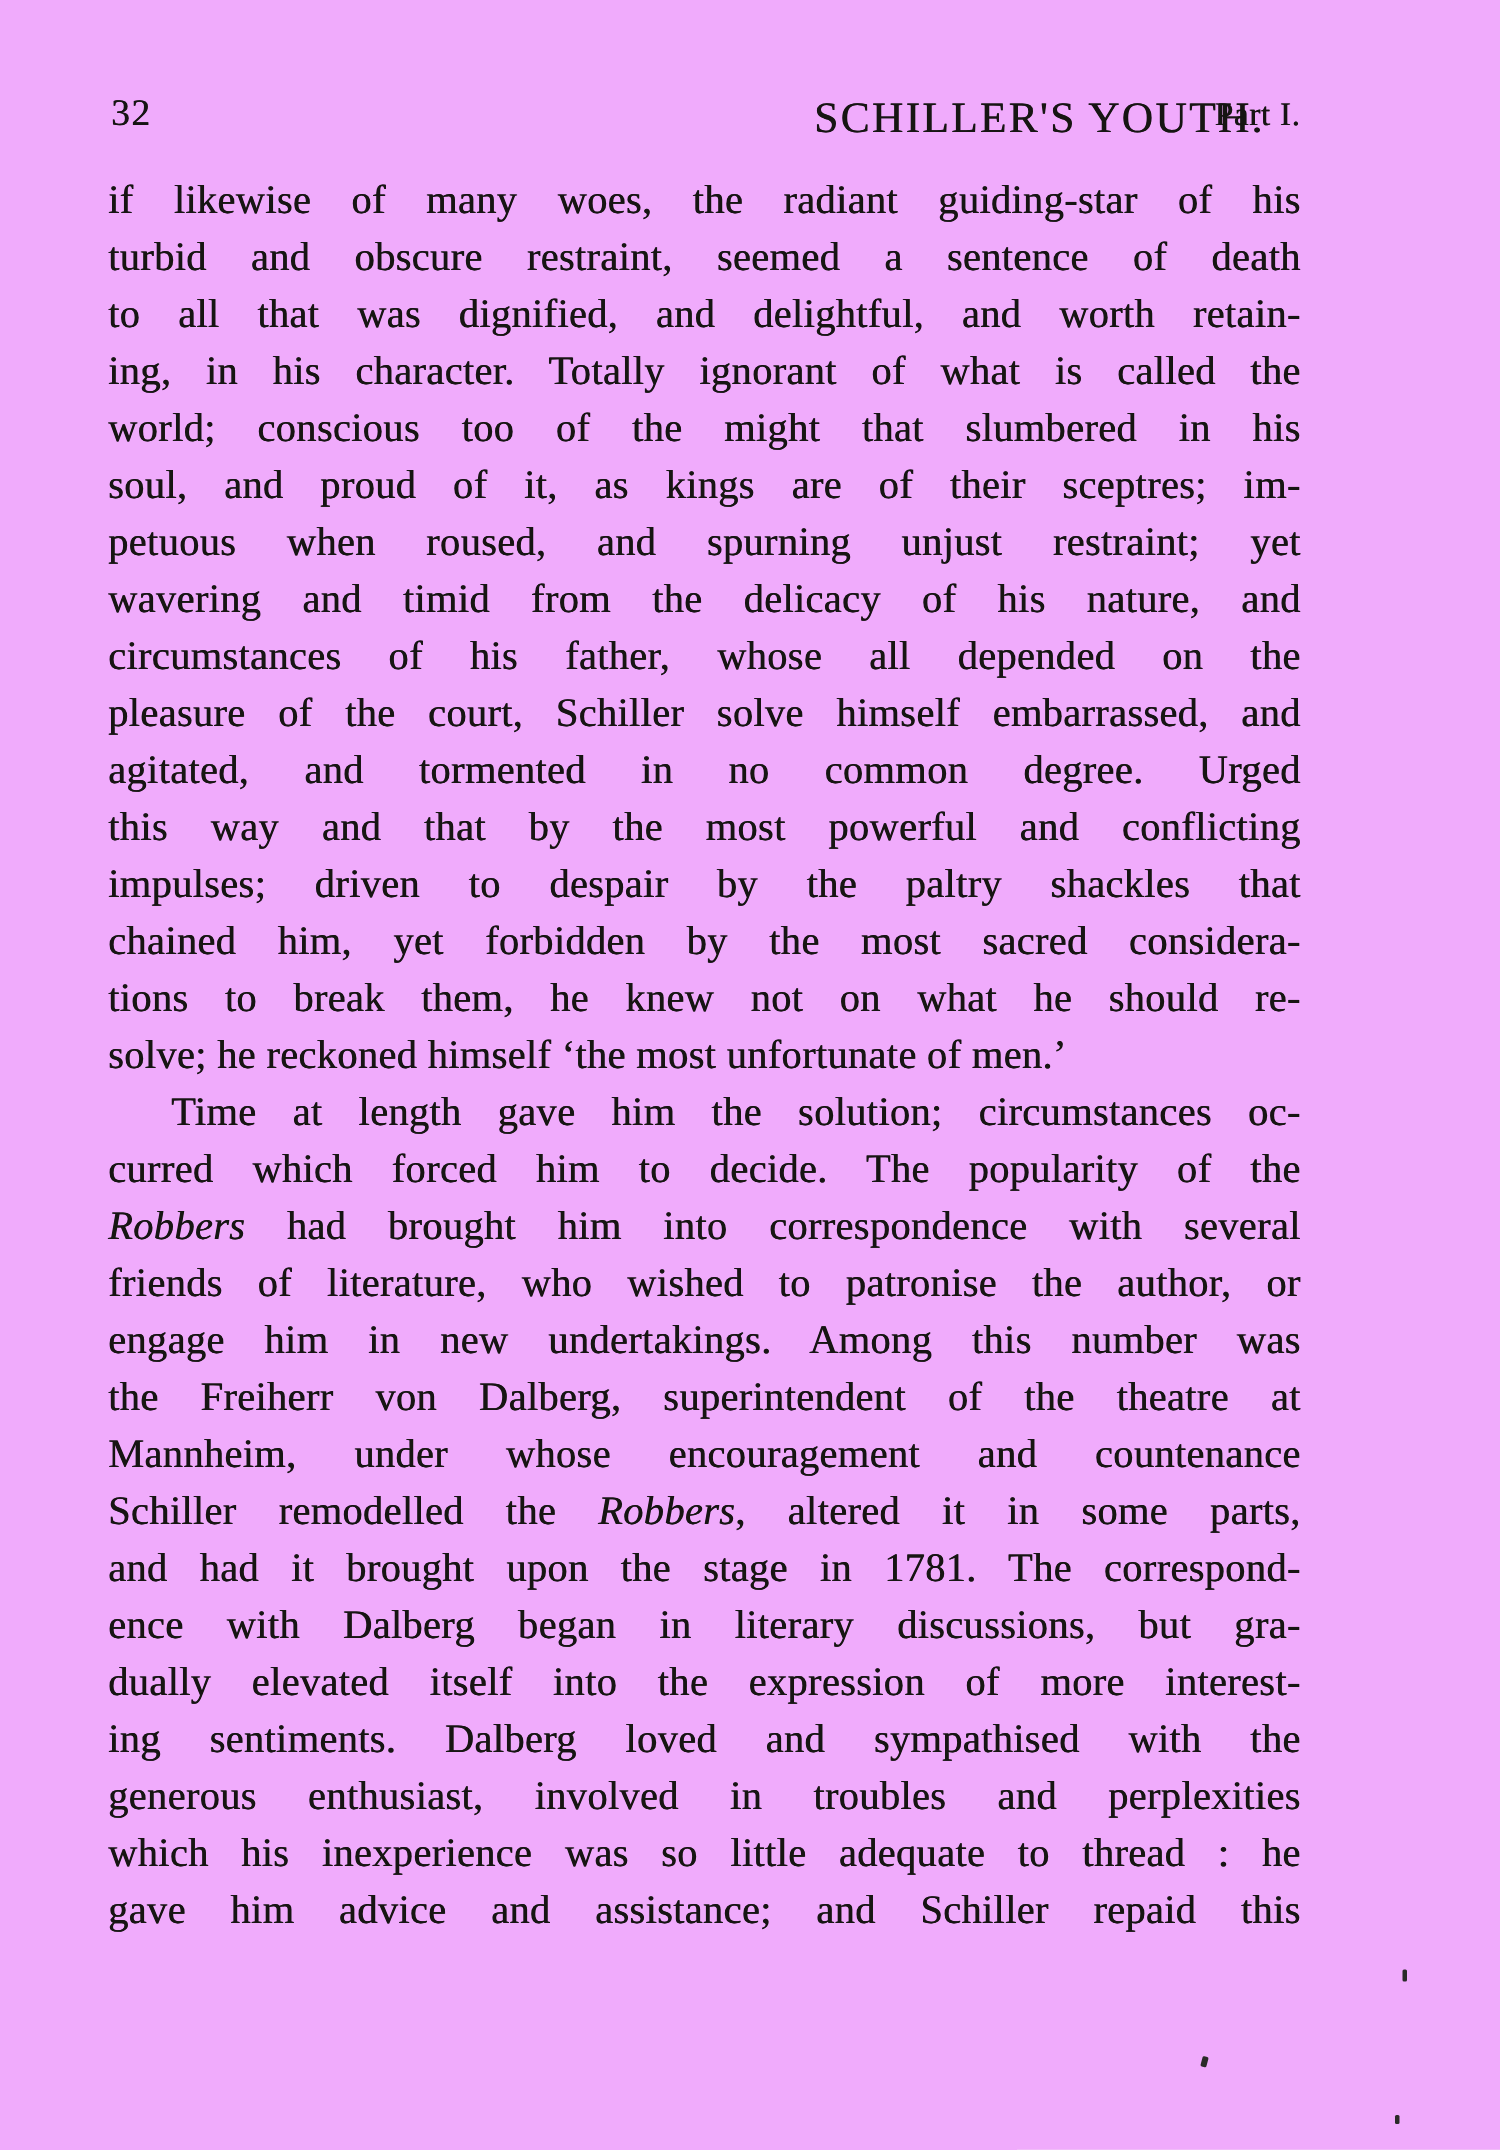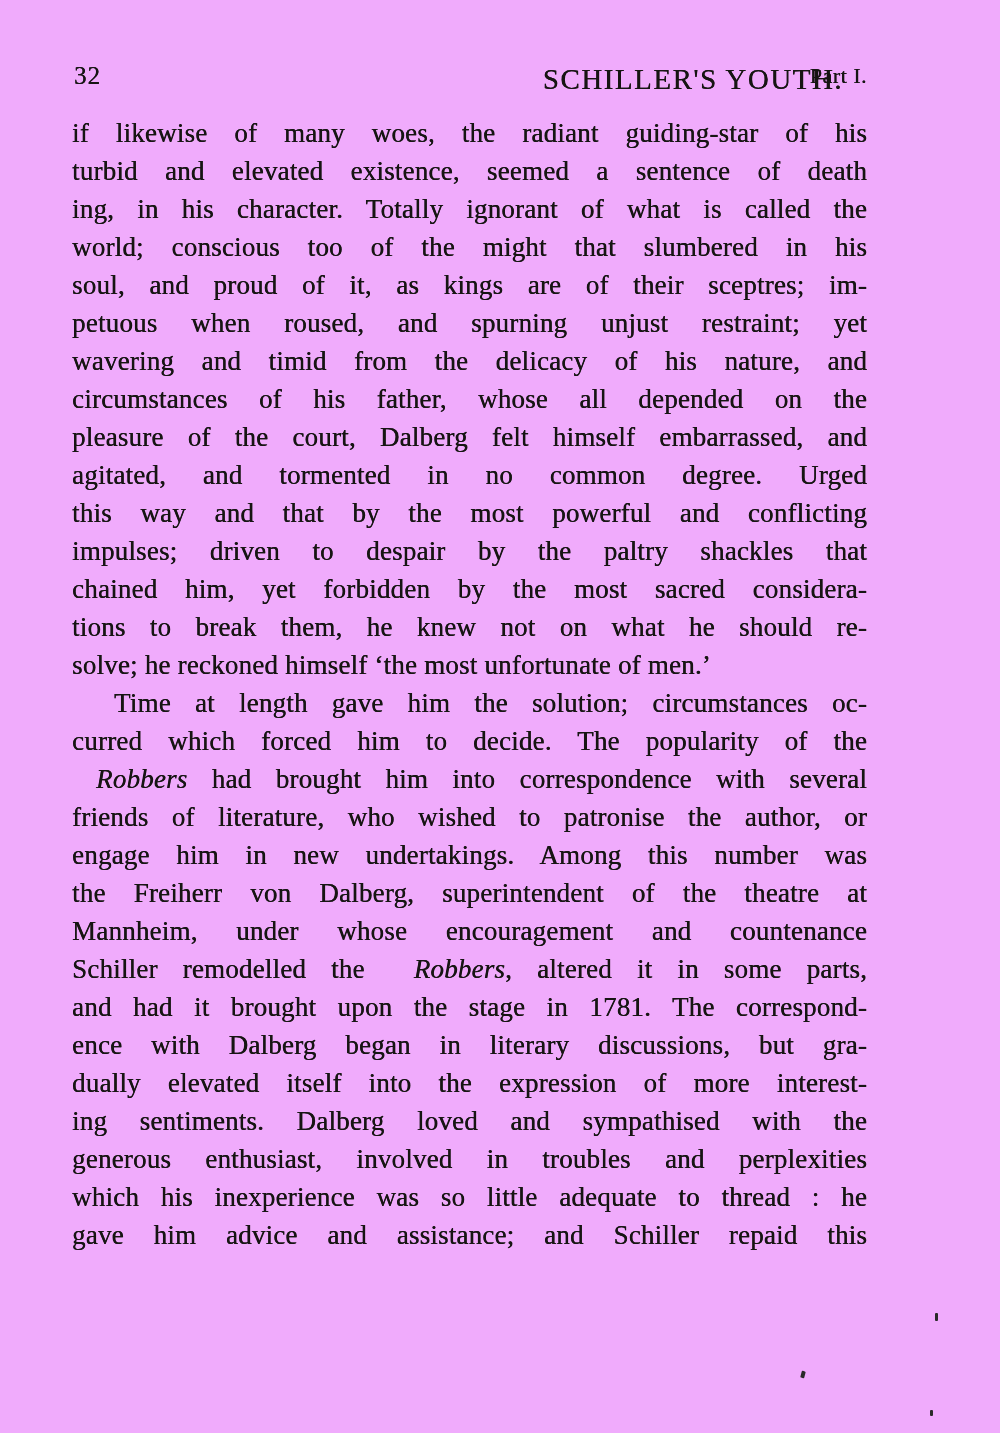--- a/index.html
+++ b/index.html
@@ -47,21 +47,21 @@
     line-height: 38px;
     height: 38px;
     white-space: nowrap;
     text-align: justify;
     text-align-last: justify;
     letter-spacing: 0.2px;
     text-shadow: 0.35px 0 0 currentColor;
   }
   .line.end { text-align-last: left; white-space: normal; }
   .line.indent { padding-left: 42px; }
-  .it { font-style: italic; margin-left: 24px; }
+  .it { font-style: italic; }
   .speck {
     position: absolute;
     background: #2a2a28;
     border-radius: 1px;
   }
   .speck.s1 { left: 935px; top: 1313px; width: 3px; height: 8px; }
   .speck.s2 { left: 801px; top: 1371px; width: 4px; height: 7px; transform: rotate(15deg); }
   .speck.s3 { left: 930px; top: 1410px; width: 3px; height: 6px; }
 </style>
 </head>
@@ -70,28 +70,29 @@
 <div class="page">
 
   <div class="running-head">
     <span class="page-num">32</span>
     <span class="head-title">SCHILLER'S YOUTH.</span>
     <span class="head-part">Part I.</span>
   </div>
 
   <div class="text-block">
       <div class="line"><span>if likewise of many woes, the radiant guiding-star of his</span></div>
-      <div class="line"><span>turbid and elevated existence, seemed a sentence of death</span></div>
+      <div class="line"><span>turbid and obscure restraint, seemed a sentence of death</span></div>
+      <div class="line"><span>to all that was dignified, and delightful, and worth retain-</span></div>
       <div class="line"><span>ing, in his character. Totally ignorant of what is called the</span></div>
       <div class="line"><span>world; conscious too of the might that slumbered in his</span></div>
       <div class="line"><span>soul, and proud of it, as kings are of their sceptres; im-</span></div>
       <div class="line"><span>petuous when roused, and spurning unjust restraint; yet</span></div>
       <div class="line"><span>wavering and timid from the delicacy of his nature, and</span></div>
       <div class="line"><span>circumstances of his father, whose all depended on the</span></div>
-      <div class="line"><span>pleasure of the court, Dalberg felt himself embarrassed, and</span></div>
+      <div class="line"><span>pleasure of the court, Schiller solve himself embarrassed, and</span></div>
       <div class="line"><span>agitated, and tormented in no common degree. Urged</span></div>
       <div class="line"><span>this way and that by the most powerful and conflicting</span></div>
       <div class="line"><span>impulses; driven to despair by the paltry shackles that</span></div>
       <div class="line"><span>chained him, yet forbidden by the most sacred considera-</span></div>
       <div class="line"><span>tions to break them, he knew not on what he should re-</span></div>
       <div class="line end"><span>solve; he reckoned himself ‘the most unfortunate of men.’</span></div>
       <div class="line indent"><span>Time at length gave him the solution; circumstances oc-</span></div>
       <div class="line"><span>curred which forced him to decide. The popularity of the</span></div>
       <div class="line"><span class="it">Robbers</span><span> had brought him into correspondence with several</span></div>
       <div class="line"><span>friends of literature, who wished to patronise the author, or</span></div>

